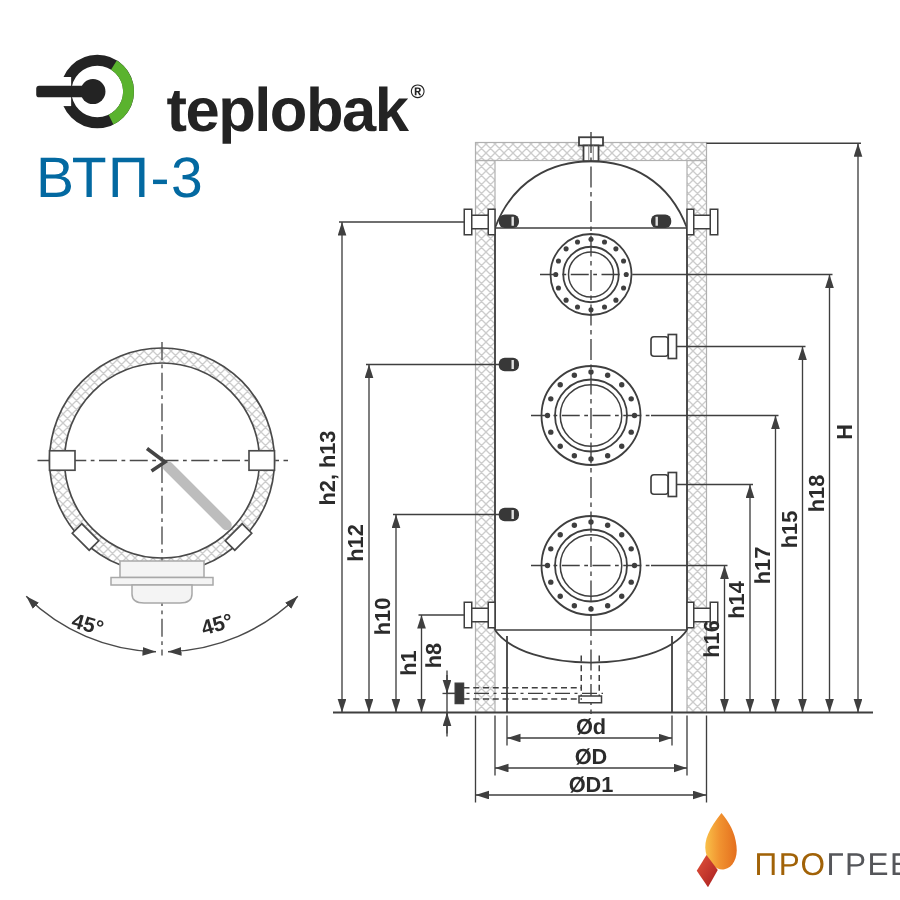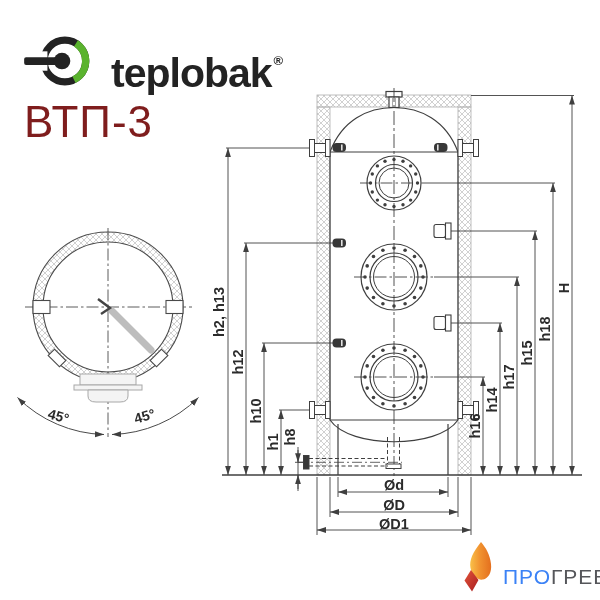--- a/index.html
+++ b/index.html
@@ -5,32 +5,32 @@
   html,body{margin:0;padding:0;background:#fff;}
   #page{position:relative;width:600px;height:600px;background:#fff;overflow:hidden;
         font-family:"Liberation Sans",sans-serif;}
   svg{display:block;}
   #drawing{position:absolute;left:0;top:0;}
 
   
   .brand-row{position:absolute;left:24px;top:30px;display:flex;align-items:flex-end;}
   .wordmark{font-weight:bold;font-size:41px;letter-spacing:-1px;color:#232323;margin-left:13px;line-height:1;}
   .regmark{font-size:13px;color:#232323;vertical-align:22px;font-weight:bold;margin-left:2px;}
-  .model{position:absolute;left:24px;top:100px;font-size:44px;color:#7f1d1d;letter-spacing:1px;line-height:1;}
+  .model{position:absolute;left:24px;top:100px;font-size:38px;color:#0369a1;letter-spacing:1px;line-height:1;}
 
   
   .dim-v,.dim-h,.ang{position:absolute;font-size:14.5px;font-weight:600;color:#2b2b2b;white-space:nowrap;}
   .dim-v{transform:translate(-50%,-50%) rotate(-90deg);}
   .dim-h{transform:translate(-50%,-50%);}
   .ang{font-size:14px;}
 
   
   .footer-logo{position:absolute;left:461px;top:541px;display:flex;align-items:flex-end;}
   .footer-text{font-size:21px;letter-spacing:1px;line-height:1;margin-left:4px;margin-bottom:10px;}
-  .footer-text .o{color:#3b82f6;}
+  .footer-text .o{color:#a16207;}
   .footer-text .g{color:#55565a;}
 </style>
 </head>
 <body>
 
 <div id="page">
 
   <svg id="drawing" width="600" height="600" viewBox="0 0 600 600">
     <defs>
       <pattern id="ins" patternUnits="userSpaceOnUse" width="6" height="6">

